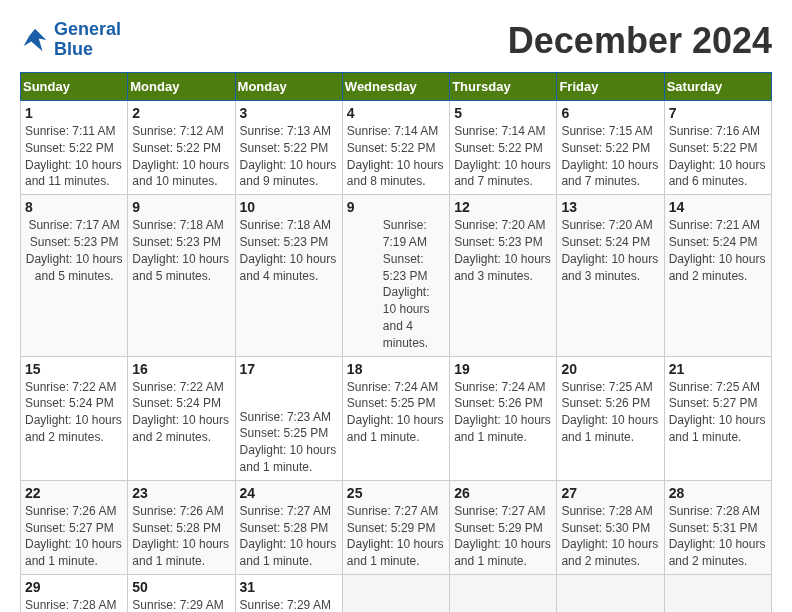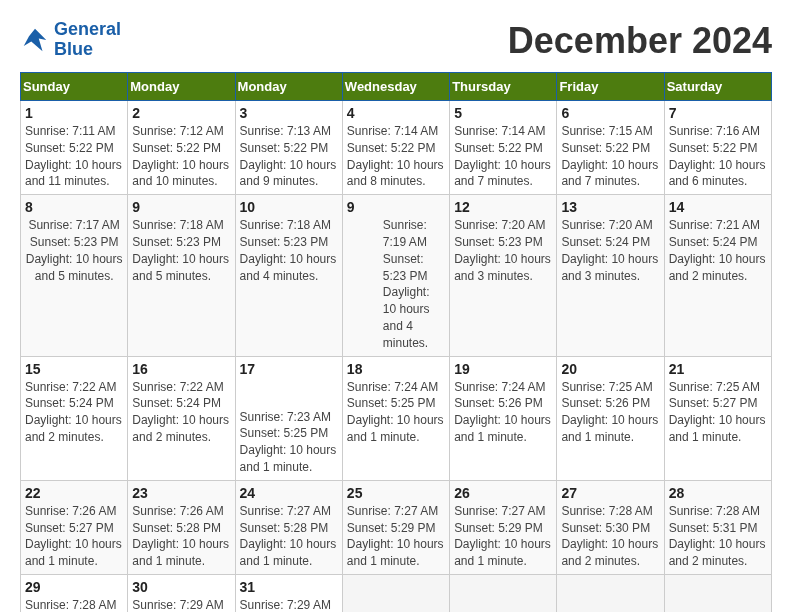--- a/index.html
+++ b/index.html
@@ -328,21 +328,21 @@
       </tr>
       <tr>
         <td class="last-row">
           <span class="day-num">29</span>
           <div class="day-info" style="white-space: pre-line;">Sunrise: 7:28 AM
 Sunset: 5:31 PM
 Daylight: 10 hours
 and 2 minutes.</div>
         </td>
         <td class="last-row">
-          <span class="day-num">30</span>
+          <span class="day-num">50</span>
           <div class="day-info" style="white-space: pre-line;">Sunrise: 7:29 AM
 Sunset: 5:32 PM
 Daylight: 10 hours
 and 3 minutes.</div>
         </td>
         <td class="last-row">
           <span class="day-num">31</span>
           <div class="day-info" style="white-space: pre-line;">Sunrise: 7:29 AM
 Sunset: 5:33 PM
 Daylight: 10 hours

